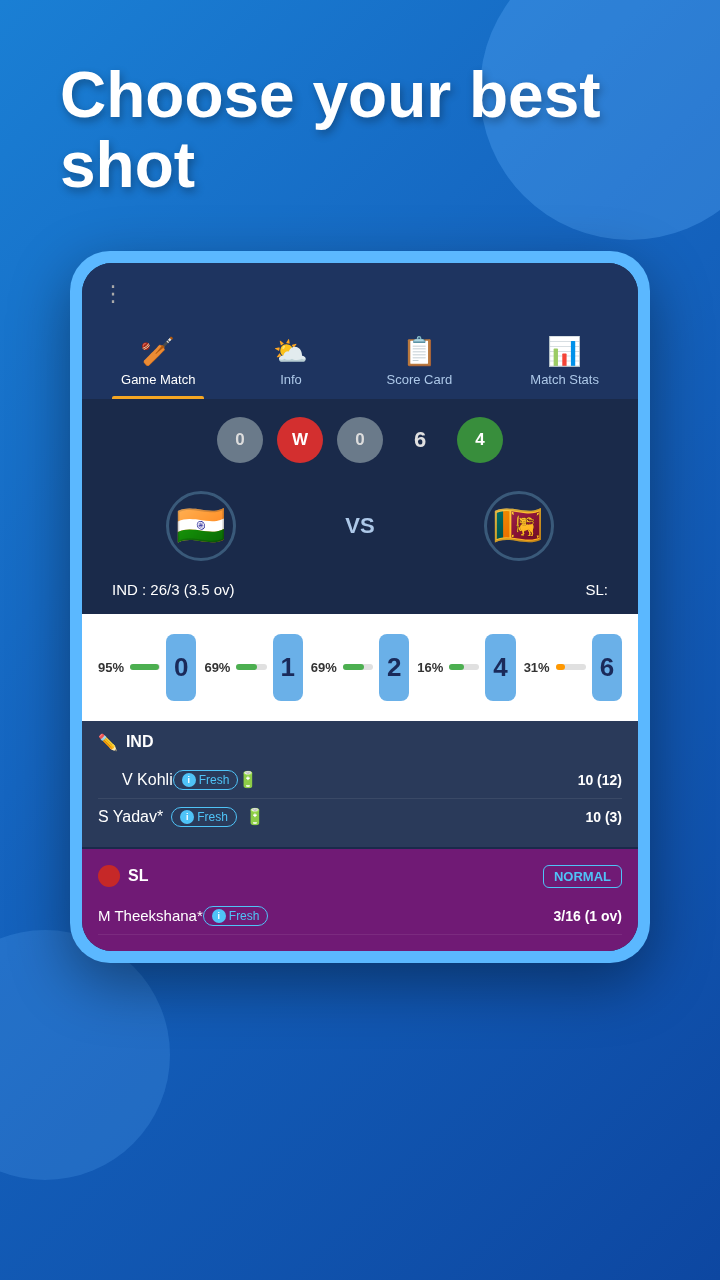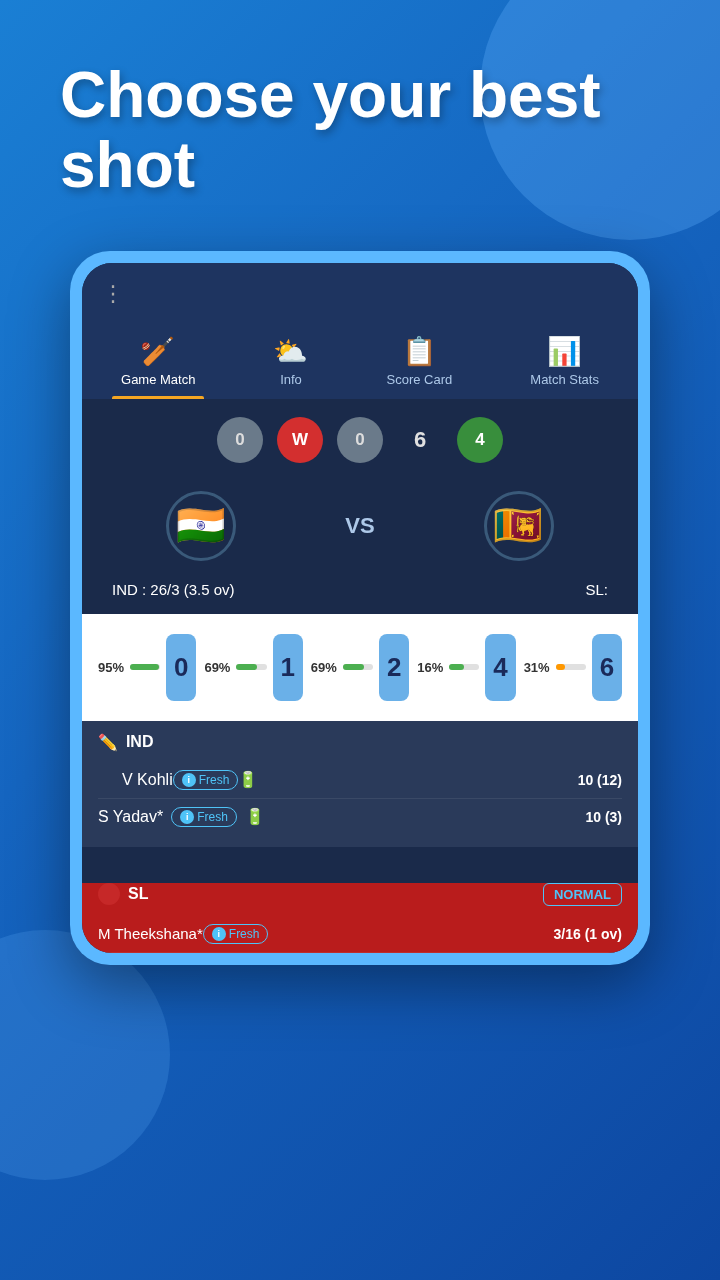--- a/index.html
+++ b/index.html
@@ -286,24 +286,23 @@
     .player-score {
       color: #ffffff;
       font-size: 14px;
       font-weight: 600;
       min-width: 60px;
       text-align: right;
     }
 
     
     .bowling-section {
-      background: #b91c1c;
-      padding: 0 16px;
+      background: #701a75;
+      padding: 16px 16px;
       border-top: 2px solid #1a2a4a;
-      margin-top: 34px;
     }
     .bowling-header {
       display: flex;
       align-items: center;
       justify-content: space-between;
       margin-bottom: 10px;
     }
     .bowling-team-info {
       display: flex;
       align-items: center;

